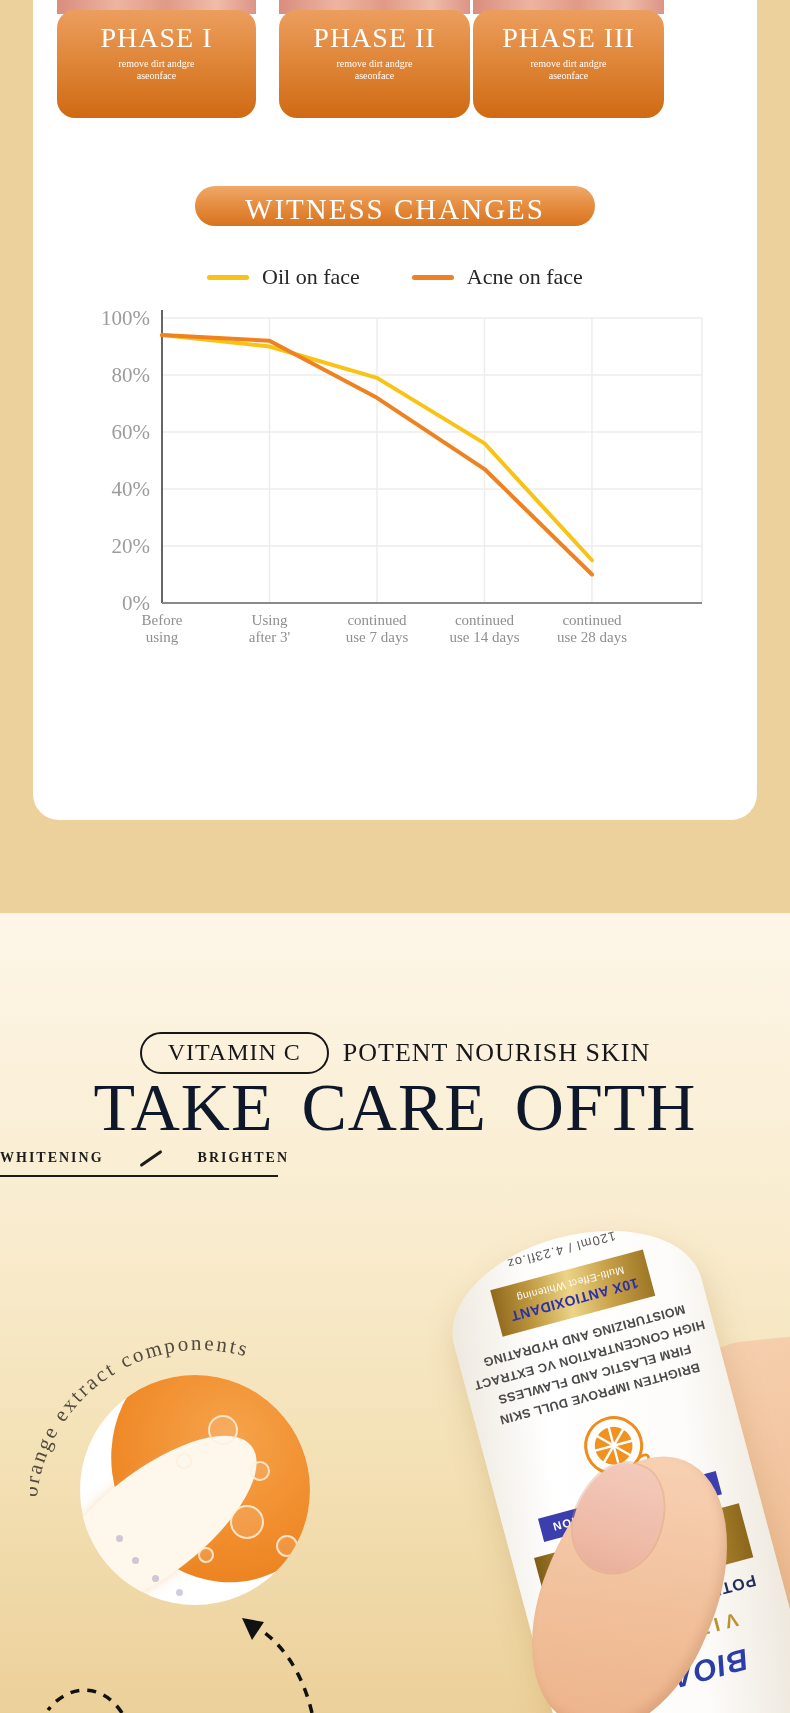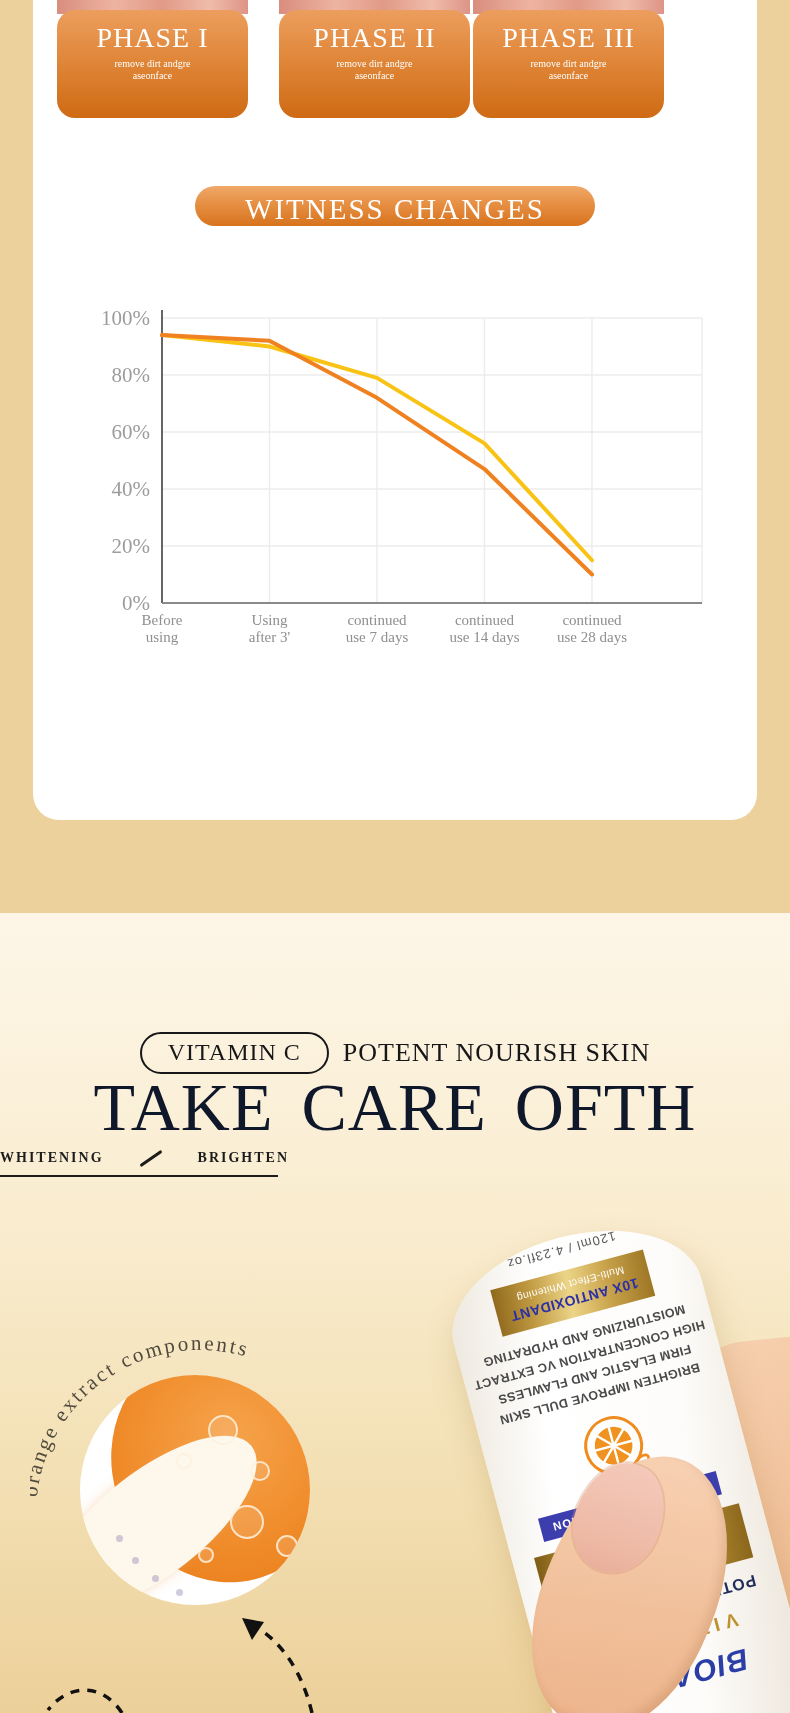--- a/index.html
+++ b/index.html
@@ -113,21 +113,21 @@
 </style>
 </head>
 <body>
 
 <div class="page">
 
   <div class="abs bg-top"></div>
 
   <div class="abs panel"></div>
 
-  <div class="abs card" style="left:57px;">
+  <div class="abs card" style="left:57px;padding-left:8px;">
     <div class="card-photo"></div>
     <div class="card-body">
       <div class="card-title">PHASE I</div>
       <div class="card-sub ws">remove dirt andgre
 aseonface</div>
     </div>
   </div>
   <div class="abs card" style="left:265px;margin-left:14px;">
     <div class="card-photo"></div>
     <div class="card-body">
@@ -140,20 +140,27 @@
     <div class="card-photo"></div>
     <div class="card-body">
       <div class="card-title">PHASE III</div>
       <div class="card-sub ws">remove dirt andgre
 aseonface</div>
     </div>
   </div>
 
   <div class="abs witness-pill">WITNESS CHANGES</div>
 
+  <div class="abs legend">
+    <span class="sw" id="sw-0" style="background: rgb(249, 195, 22);"></span>
+    <span class="legend-label">Oil on face</span>
+    <span class="legend-gap"></span>
+    <span class="sw" id="sw-1" style="background: rgb(239, 129, 32);"></span>
+    <span class="legend-label">Acne on face</span>
+  </div>
 
   <svg id="chart-svg" class="abs" width="650" height="360" viewBox="0 0 650 360">
       <line x1="92" y1="246" x2="632" y2="246" stroke="#ececec" stroke-width="1.4"></line>
       <line x1="92" y1="189" x2="632" y2="189" stroke="#ececec" stroke-width="1.4"></line>
       <line x1="92" y1="132" x2="632" y2="132" stroke="#ececec" stroke-width="1.4"></line>
       <line x1="92" y1="74.99999999999999" x2="632" y2="74.99999999999999" stroke="#ececec" stroke-width="1.4"></line>
       <line x1="92" y1="18" x2="632" y2="18" stroke="#ececec" stroke-width="1.4"></line>
       <line x1="199.5" y1="18" x2="199.5" y2="303" stroke="#ececec" stroke-width="1.4"></line>
       <line x1="307" y1="18" x2="307" y2="303" stroke="#ececec" stroke-width="1.4"></line>
       <line x1="414.5" y1="18" x2="414.5" y2="303" stroke="#ececec" stroke-width="1.4"></line>

